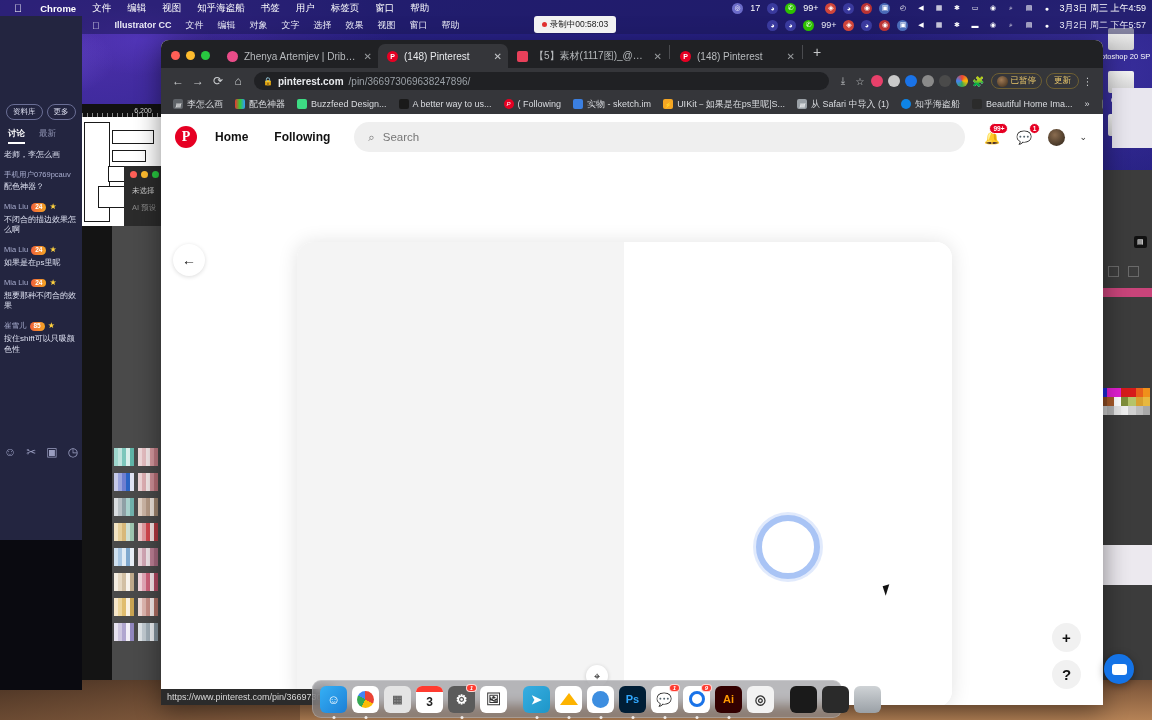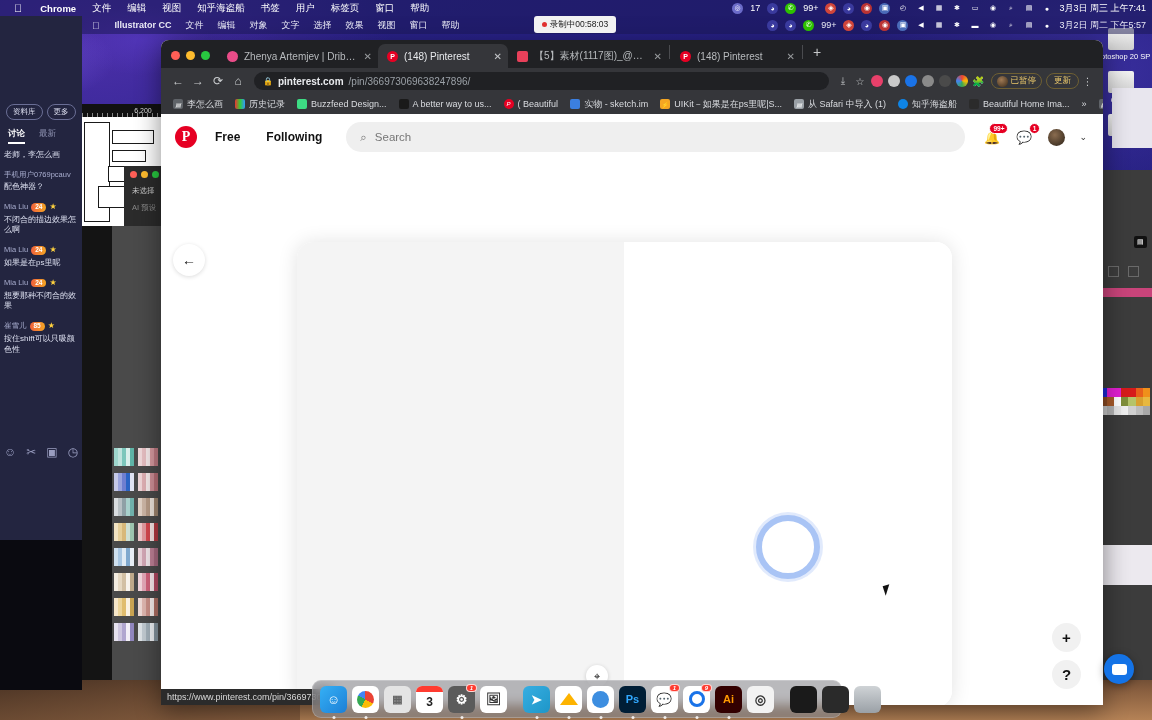--- a/index.html
+++ b/index.html
@@ -665,21 +665,21 @@
     <span class="mb-ic" style="background:#4a6bb8">▣</span>
     <span class="mb-ic">◴</span>
     <span class="mb-ic">◀</span>
     <span class="mb-ic">▦</span>
     <span class="mb-ic">✱</span>
     <span class="mb-ic">▭</span>
     <span class="mb-ic">◉</span>
     <span class="mb-ic">⌕</span>
     <span class="mb-ic">▤</span>
     <span class="mb-ic">●</span>
-    <span>3月3日 周三 上午7:41</span>
+    <span>3月3日 周三 上午4:59</span>
   </span>
 </div>
 
 <div id="menubar-inner">
   <span class="mi apple"></span>
   <span class="mi" style="font-weight:bold">Illustrator CC</span>
   <span class="mi">文件</span>
   <span class="mi">编辑</span>
   <span class="mi">对象</span>
   <span class="mi">文字</span>
@@ -788,33 +788,33 @@
     <span class="tb-ext">⋮</span>
   </div>
 
   <div id="bookmarks">
     <div class="bm">
         <i class="bfav" style="background:#5f6368">▤</i>
         <span>李怎么画</span>
       </div>
     <div class="bm">
         <i class="bfav" style="background:linear-gradient(90deg,#e33,#3c3,#39f)"></i>
-        <span>历史记录</span>
+        <span>配色神器</span>
       </div>
     <div class="bm">
         <i class="bfav" style="background:#3ddc84"></i>
         <span>Buzzfeed Design...</span>
       </div>
     <div class="bm">
         <i class="bfav" style="background:#1a1a1a"></i>
         <span>A better way to us...</span>
       </div>
     <div class="bm">
         <i class="bfav" style="background:#e60023;border-radius:50%">P</i>
-        <span>( Beautiful</span>
+        <span>( Following</span>
       </div>
     <div class="bm">
         <i class="bfav" style="background:#3b7fe0"></i>
         <span>实物 - sketch.im</span>
       </div>
     <div class="bm">
         <i class="bfav" style="background:#f5a623">⚡</i>
         <span>UIKit－如果是在ps里呢|S...</span>
       </div>
     <div class="bm">
@@ -834,21 +834,21 @@
     <div class="bm">
         <i class="bfav" style="background:#5f6368">▤</i>
         <span>其他书签</span>
       </div>
   </div>
 
   <div id="page">
 
     <div id="pin-header">
       <div id="pin-logo">P</div>
-      <span class="nav-link">Free</span>
+      <span class="nav-link">Home</span>
       <span class="nav-link">Following</span>
       <div id="search-box">
         <span>⌕</span>
         <span>Search</span>
       </div>
       <div class="hdr-ic">
         <span>🔔</span>
         <span class="hdr-badge">99+</span>
       </div>
       <div class="hdr-ic">

